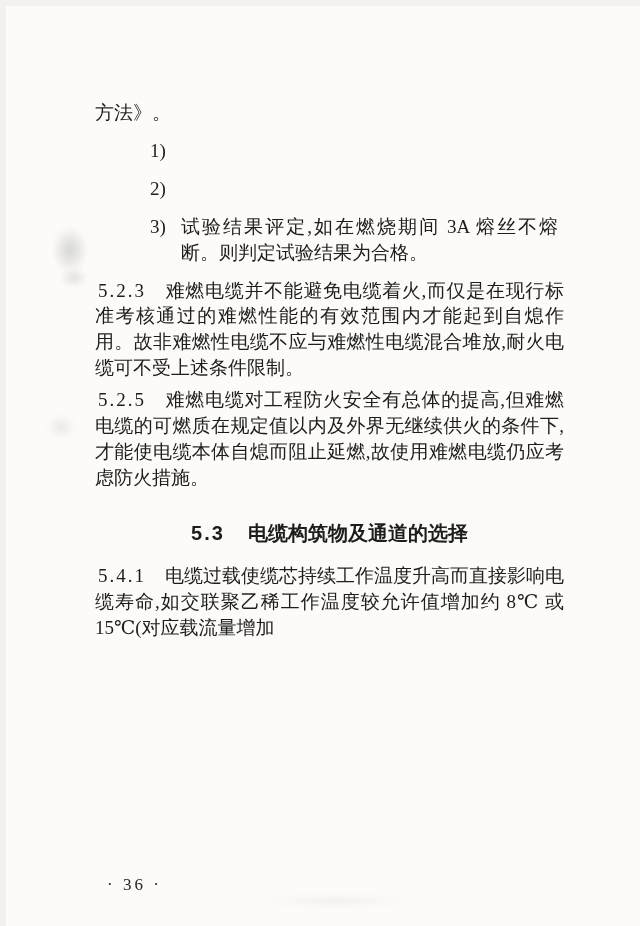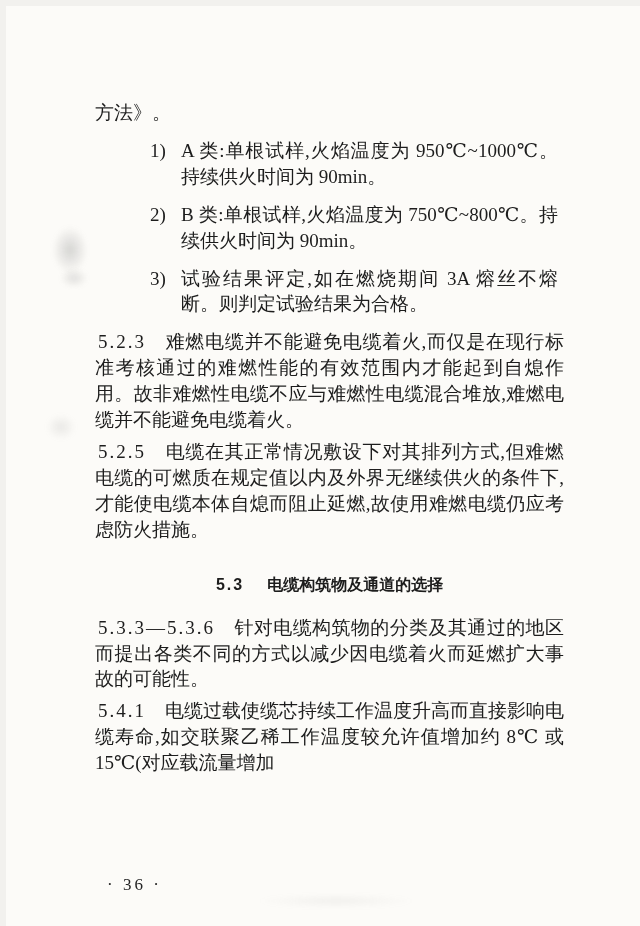--- a/index.html
+++ b/index.html
@@ -34,21 +34,21 @@
   .clause-num {
     font-weight: normal;
     letter-spacing: 2px;
     margin-right: 13px;
     white-space: nowrap;
   }
   .heading {
     text-align: center;
     font-family: "Liberation Sans", "DejaVu Sans", sans-serif;
     font-weight: bold;
-    font-size: 16px;
+    font-size: 20px;
     line-height: 28px;
   }
   .heading-53 { margin-top: 22px; margin-bottom: 10px; }
   .heading-54 { margin-top: 17px; margin-bottom: 11px; }
   .h-num { letter-spacing: 2px; margin-right: 17px; }
   .page-number {
     position: absolute;
     left: 98px;
     top: 866px;
     font-size: 17px;
@@ -82,44 +82,41 @@
 <body>
 
 <div class="page">
   <div class="content">
 
     <p class="body-line">方法》。</p>
 
     <div class="list">
       <div class="list-item">
         <span class="li-marker">1)</span>
-        <span class="li-text">A 类:单根试样,火焰温度为 950℃~1000℃。持续供火时间为 90min。</span>
       </div>
       <div class="list-item">
         <span class="li-marker">2)</span>
-        <span class="li-text">B 类:单根试样,火焰温度为 750℃~800℃。持续供火时间为 90min。</span>
       </div>
       <div class="list-item">
         <span class="li-marker">3)</span>
         <span class="li-text">试验结果评定,如在燃烧期间 3A 熔丝不熔断。则判定试验结果为合格。</span>
       </div>
     </div>
 
-    <p class="clause"><b class="clause-num">5.2.3</b><span>难燃电缆并不能避免电缆着火,而仅是在现行标准考核通过的难燃性能的有效范围内才能起到自熄作用。故非难燃性电缆不应与难燃性电缆混合堆放,难燃电缆并不能避免电缆着火。</span></p>
+    <p class="clause"><b class="clause-num">5.2.3</b><span>难燃电缆并不能避免电缆着火,而仅是在现行标准考核通过的难燃性能的有效范围内才能起到自熄作用。故非难燃性电缆不应与难燃性电缆混合堆放,耐火电缆可不受上述条件限制。</span></p>
 
 
-    <p class="clause"><b class="clause-num">5.2.5</b><span>电缆在其正常情况敷设下对其排列方式,但难燃电缆的可燃质在规定值以内及外界无继续供火的条件下,才能使电缆本体自熄而阻止延燃,故使用难燃电缆仍应考虑防火措施。</span></p>
+    <p class="clause"><b class="clause-num">5.2.5</b><span>难燃电缆对工程防火安全有总体的提高,但难燃电缆的可燃质在规定值以内及外界无继续供火的条件下,才能使电缆本体自熄而阻止延燃,故使用难燃电缆仍应考虑防火措施。</span></p>
 
     <h2 class="heading heading-53">
       <span class="h-num">5.3</span><span class="h-title">电缆构筑物及通道的选择</span>
     </h2>
 
 
 
-    <p class="clause"><b class="clause-num">5.3.3—5.3.6</b><span>针对电缆构筑物的分类及其通过的地区而提出各类不同的方式以减少因电缆着火而延燃扩大事故的可能性。</span></p>
 
 
     <p class="clause"><b class="clause-num">5.4.1</b><span>电缆过载使缆芯持续工作温度升高而直接影响电缆寿命,如交联聚乙稀工作温度较允许值增加约 8℃ 或 15℃(对应载流量增加</span></p>
 
   </div>
 
   <div class="page-number">· 36 ·</div>
 
   <div class="smudge smudge-1"></div>
   <div class="smudge smudge-2"></div>

